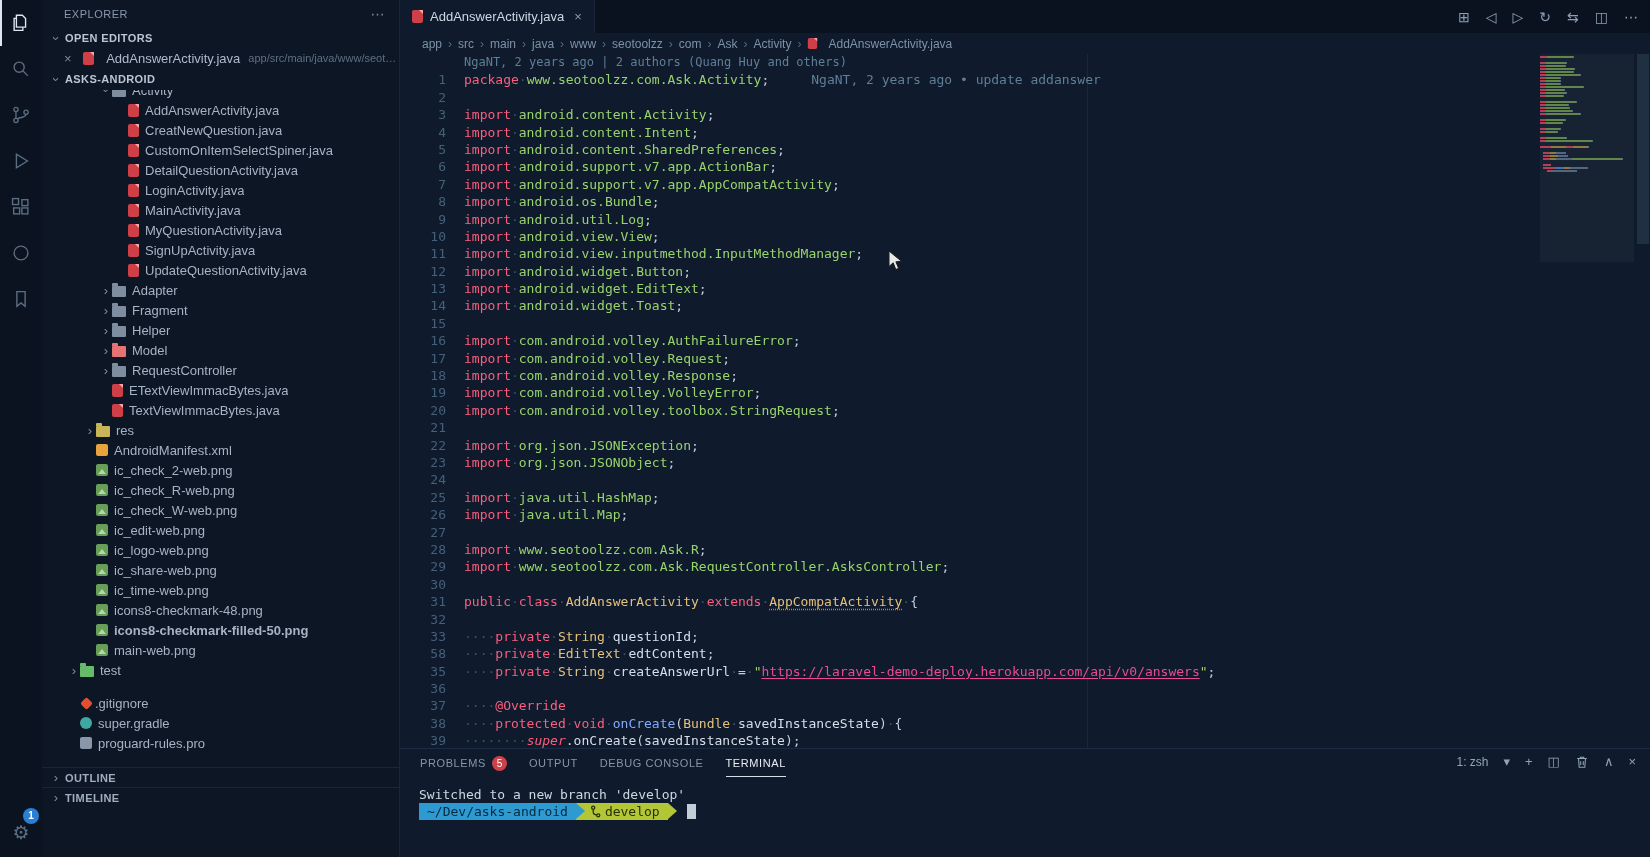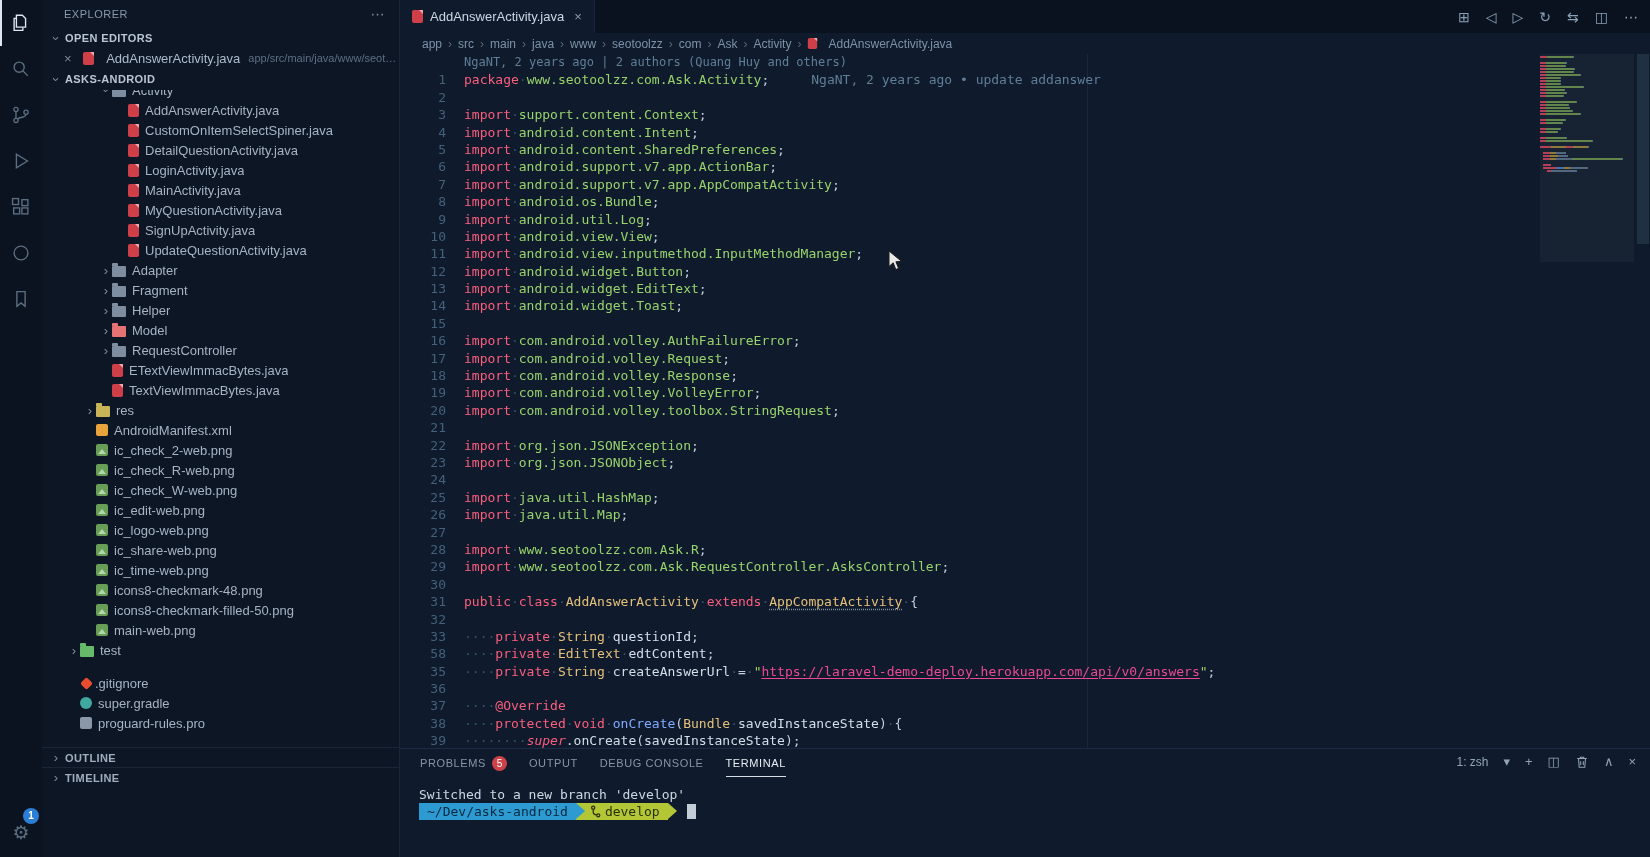--- a/index.html
+++ b/index.html
@@ -209,20 +209,25 @@
     </div>
   <div id="tree">
       <div class="trow" style="padding-left: 74px;">
         <span class="chev-sp"></span>
         <span class="fi fi-java"></span>
         <span class="tlabel">AddAnswerActivity.java</span>
       </div>
       <div class="trow" style="padding-left: 74px;">
         <span class="chev-sp"></span>
         <span class="fi fi-java"></span>
+        <span class="tlabel">CreatNewQuestion.java</span>
+      </div>
+      <div class="trow" style="padding-left: 74px;">
+        <span class="chev-sp"></span>
+        <span class="fi fi-java"></span>
         <span class="tlabel">CustomOnItemSelectSpiner.java</span>
       </div>
       <div class="trow" style="padding-left: 74px;">
         <span class="chev-sp"></span>
         <span class="fi fi-java"></span>
         <span class="tlabel">DetailQuestionActivity.java</span>
       </div>
       <div class="trow" style="padding-left: 74px;">
         <span class="chev-sp"></span>
         <span class="fi fi-java"></span>
@@ -326,21 +331,21 @@
       <div class="trow" style="padding-left: 42px;">
         <span class="chev-sp"></span>
         <span class="fi fi-image"></span>
         <span class="tlabel">ic_time-web.png</span>
       </div>
       <div class="trow" style="padding-left: 42px;">
         <span class="chev-sp"></span>
         <span class="fi fi-image"></span>
         <span class="tlabel">icons8-checkmark-48.png</span>
       </div>
-      <div class="trow" style="padding-left: 42px;">
+      <div class="trow" style="padding-left: 42px; font-weight: bold;">
         <span class="chev-sp"></span>
         <span class="fi fi-image"></span>
         <span class="tlabel">icons8-checkmark-filled-50.png</span>
       </div>
       <div class="trow" style="padding-left: 42px;">
         <span class="chev-sp"></span>
         <span class="fi fi-image"></span>
         <span class="tlabel">main-web.png</span>
       </div>
       <div class="trow" style="padding-left: 26px;">
@@ -434,21 +439,21 @@
         <span>AddAnswerActivity.java</span>
       </span>
     </div>
 
   <div class="editor">
     <div class="ruler"></div>
     <div id="code">
         <div class="code-row lens"><span class="lc">NgaNT, 2 years ago | 2 authors (Quang Huy and others)</span></div>
         <div class="code-row"><span class="ln">1</span><span class="lc"><span class="tok tok-k">package</span><span class="tok ws">·</span><span class="tok tok-n">www.seotoolzz.com.Ask.Activity</span><span class="tok tok-p">;</span><span class="blame">NgaNT, 2 years ago • update addanswer</span></span></div>
         <div class="code-row"><span class="ln">2</span><span class="lc"></span></div>
-        <div class="code-row"><span class="ln">3</span><span class="lc"><span class="tok tok-k">import</span><span class="tok ws">·</span><span class="tok tok-n">support.content.Context</span><span class="tok tok-p">;</span></span></div>
+        <div class="code-row"><span class="ln">3</span><span class="lc"><span class="tok tok-k">import</span><span class="tok ws">·</span><span class="tok tok-n">android.content.Activity</span><span class="tok tok-p">;</span></span></div>
         <div class="code-row"><span class="ln">4</span><span class="lc"><span class="tok tok-k">import</span><span class="tok ws">·</span><span class="tok tok-n">android.content.Intent</span><span class="tok tok-p">;</span></span></div>
         <div class="code-row"><span class="ln">5</span><span class="lc"><span class="tok tok-k">import</span><span class="tok ws">·</span><span class="tok tok-n">android.content.SharedPreferences</span><span class="tok tok-p">;</span></span></div>
         <div class="code-row"><span class="ln">6</span><span class="lc"><span class="tok tok-k">import</span><span class="tok ws">·</span><span class="tok tok-n">android.support.v7.app.ActionBar</span><span class="tok tok-p">;</span></span></div>
         <div class="code-row"><span class="ln">7</span><span class="lc"><span class="tok tok-k">import</span><span class="tok ws">·</span><span class="tok tok-n">android.support.v7.app.AppCompatActivity</span><span class="tok tok-p">;</span></span></div>
         <div class="code-row"><span class="ln">8</span><span class="lc"><span class="tok tok-k">import</span><span class="tok ws">·</span><span class="tok tok-n">android.os.Bundle</span><span class="tok tok-p">;</span></span></div>
         <div class="code-row"><span class="ln">9</span><span class="lc"><span class="tok tok-k">import</span><span class="tok ws">·</span><span class="tok tok-n">android.util.Log</span><span class="tok tok-p">;</span></span></div>
         <div class="code-row"><span class="ln">10</span><span class="lc"><span class="tok tok-k">import</span><span class="tok ws">·</span><span class="tok tok-n">android.view.View</span><span class="tok tok-p">;</span></span></div>
         <div class="code-row"><span class="ln">11</span><span class="lc"><span class="tok tok-k">import</span><span class="tok ws">·</span><span class="tok tok-n">android.view.inputmethod.InputMethodManager</span><span class="tok tok-p">;</span></span></div>
         <div class="code-row"><span class="ln">12</span><span class="lc"><span class="tok tok-k">import</span><span class="tok ws">·</span><span class="tok tok-n">android.widget.Button</span><span class="tok tok-p">;</span></span></div>
         <div class="code-row"><span class="ln">13</span><span class="lc"><span class="tok tok-k">import</span><span class="tok ws">·</span><span class="tok tok-n">android.widget.EditText</span><span class="tok tok-p">;</span></span></div>

